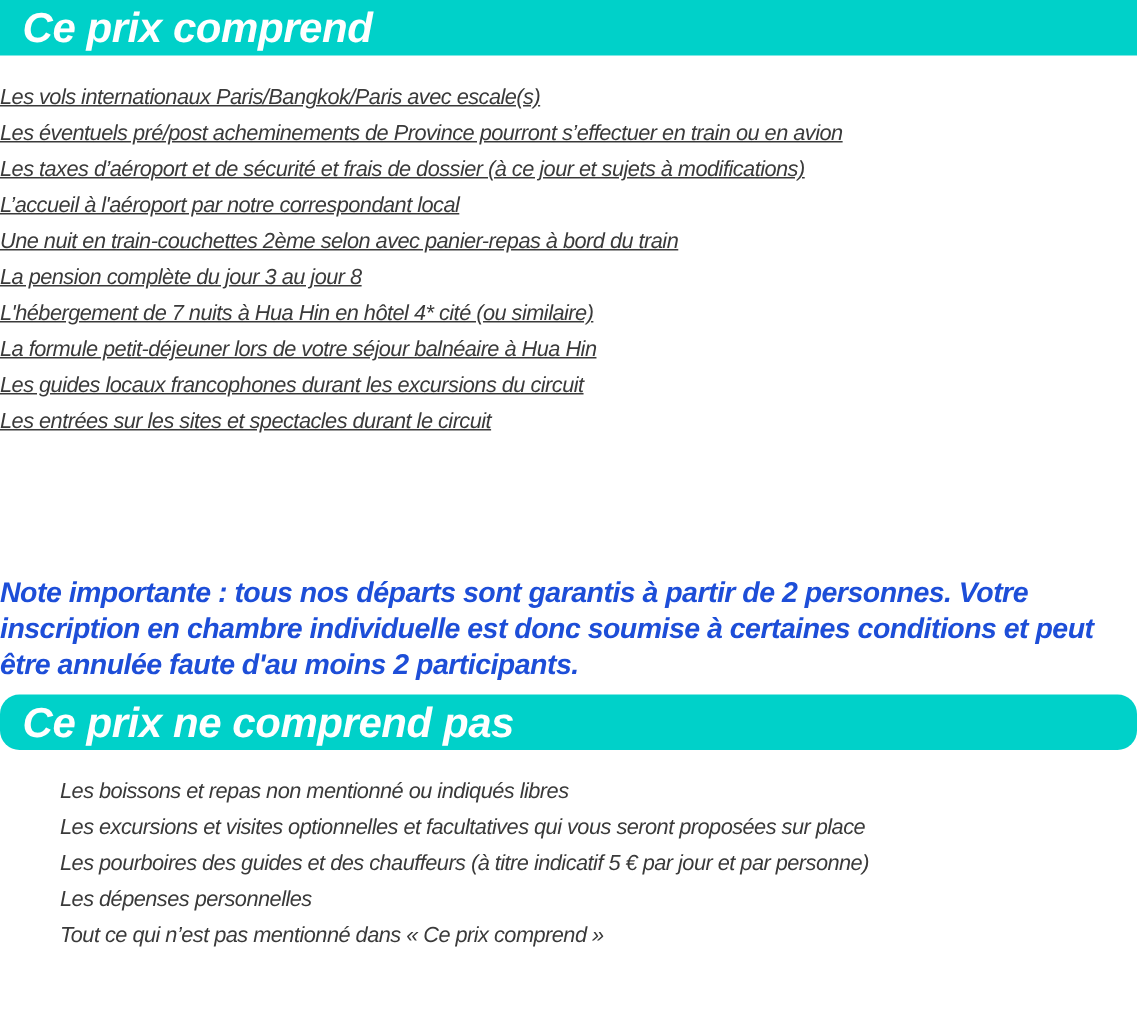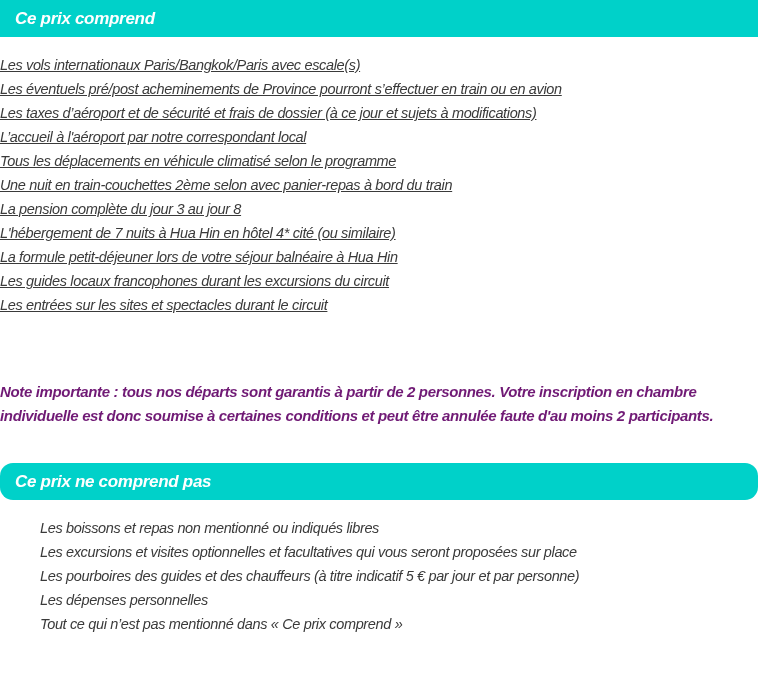--- a/index.html
+++ b/index.html
@@ -22,21 +22,21 @@
       height: 37px;
       background: #00d1c9;
       box-sizing: border-box;
       padding-left: 15px;
     }
     .section-header h2 {
       margin: 0;
       font-family: "Liberation Sans", "DejaVu Sans", sans-serif;
       font-style: italic;
       font-weight: bold;
-      font-size: 17px;
+      font-size: 28px;
       line-height: 37px;
       color: #ffffff;
       letter-spacing: -0.3px;
     }
     #hdr-included { top: 0; }
     #hdr-excluded { top: 463px; border-radius: 13px; }
 
     .item-list {
       position: absolute;
       left: 0;
@@ -56,39 +56,38 @@
     #list-included { top: 53px; text-decoration: underline; }
     #list-excluded { top: 516px; padding-left: 40px; }
 
     .note {
       position: absolute;
       left: 0;
       top: 365px;
       width: 740px;
       font-style: italic;
       font-weight: bold;
-      font-size: 15px;
+      font-size: 19px;
       line-height: 24px;
-      color: #701a75;
+      color: #1d4ed8;
       letter-spacing: -0.35px;
     }
   </style>
 </head>
 <body>
 
 <div class="section-header" id="hdr-included">
   <h2>Ce prix comprend</h2>
 </div>
 
 <ul class="item-list" id="list-included">
   <li>Les vols internationaux Paris/Bangkok/Paris avec escale(s)</li>
   <li>Les éventuels pré/post acheminements de Province pourront s’effectuer en train ou en avion</li>
   <li>Les taxes d’aéroport et de sécurité et frais de dossier (à ce jour et sujets à modifications)</li>
   <li>L’accueil à l'aéroport par notre correspondant local</li>
-  <li>Tous les déplacements en véhicule climatisé selon le programme</li>
   <li>Une nuit en train-couchettes 2ème selon avec panier-repas à bord du train</li>
   <li>La pension complète du jour 3 au jour 8</li>
   <li>L'hébergement de 7 nuits à Hua Hin en hôtel 4* cité (ou similaire)</li>
   <li>La formule petit-déjeuner lors de votre séjour balnéaire à Hua Hin</li>
   <li>Les guides locaux francophones durant les excursions du circuit</li>
   <li>Les entrées sur les sites et spectacles durant le circuit</li>
 </ul>
 
 <p class="note"> Note importante : tous nos départs sont garantis à partir de 2 personnes. Votre inscription en chambre individuelle est donc soumise à certaines conditions et peut être annulée faute d'au moins 2 participants.</p>
 

